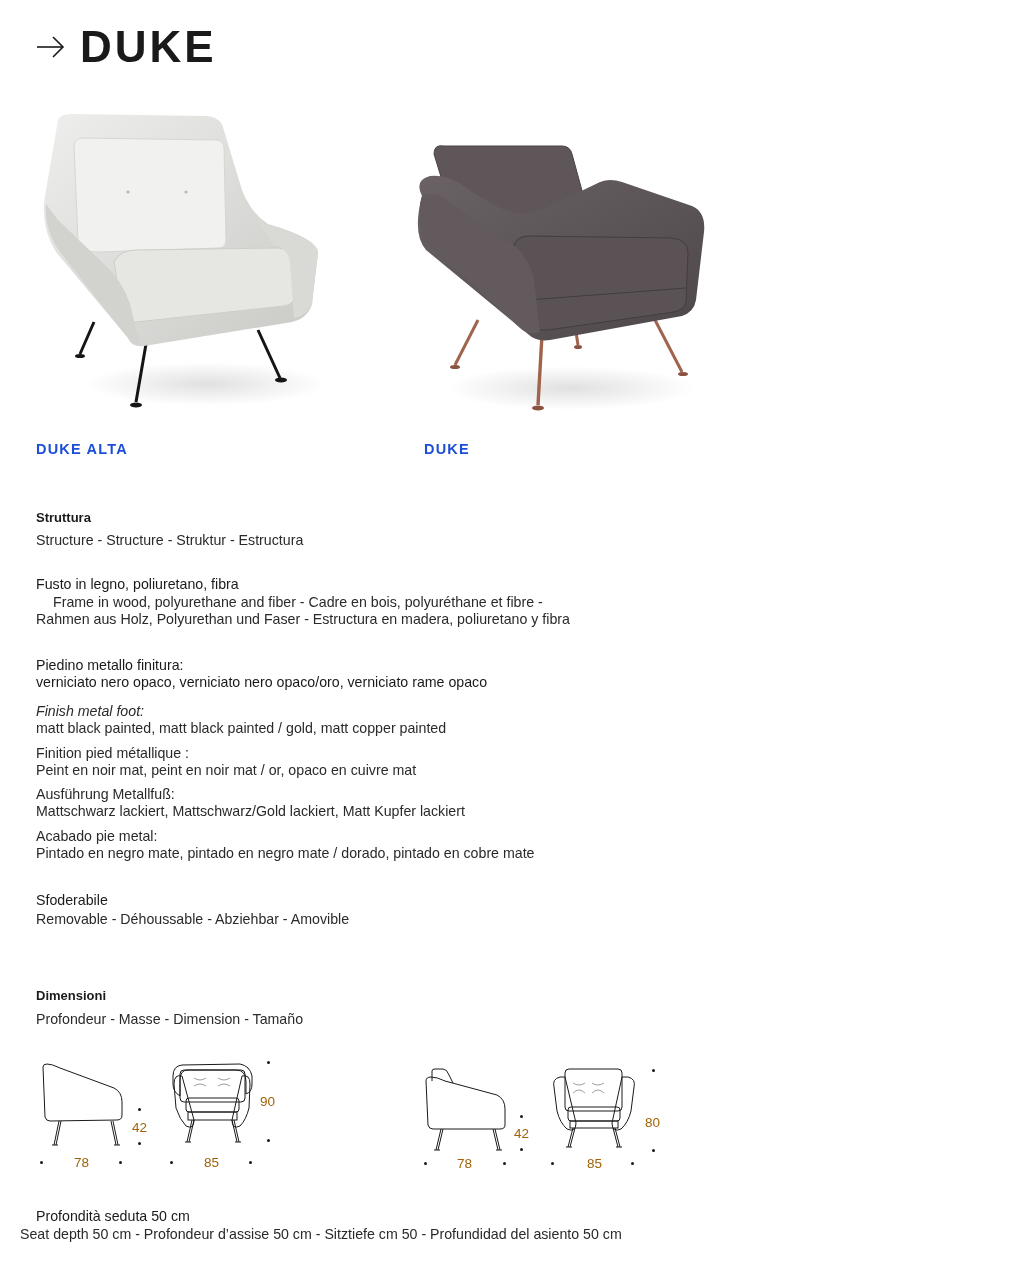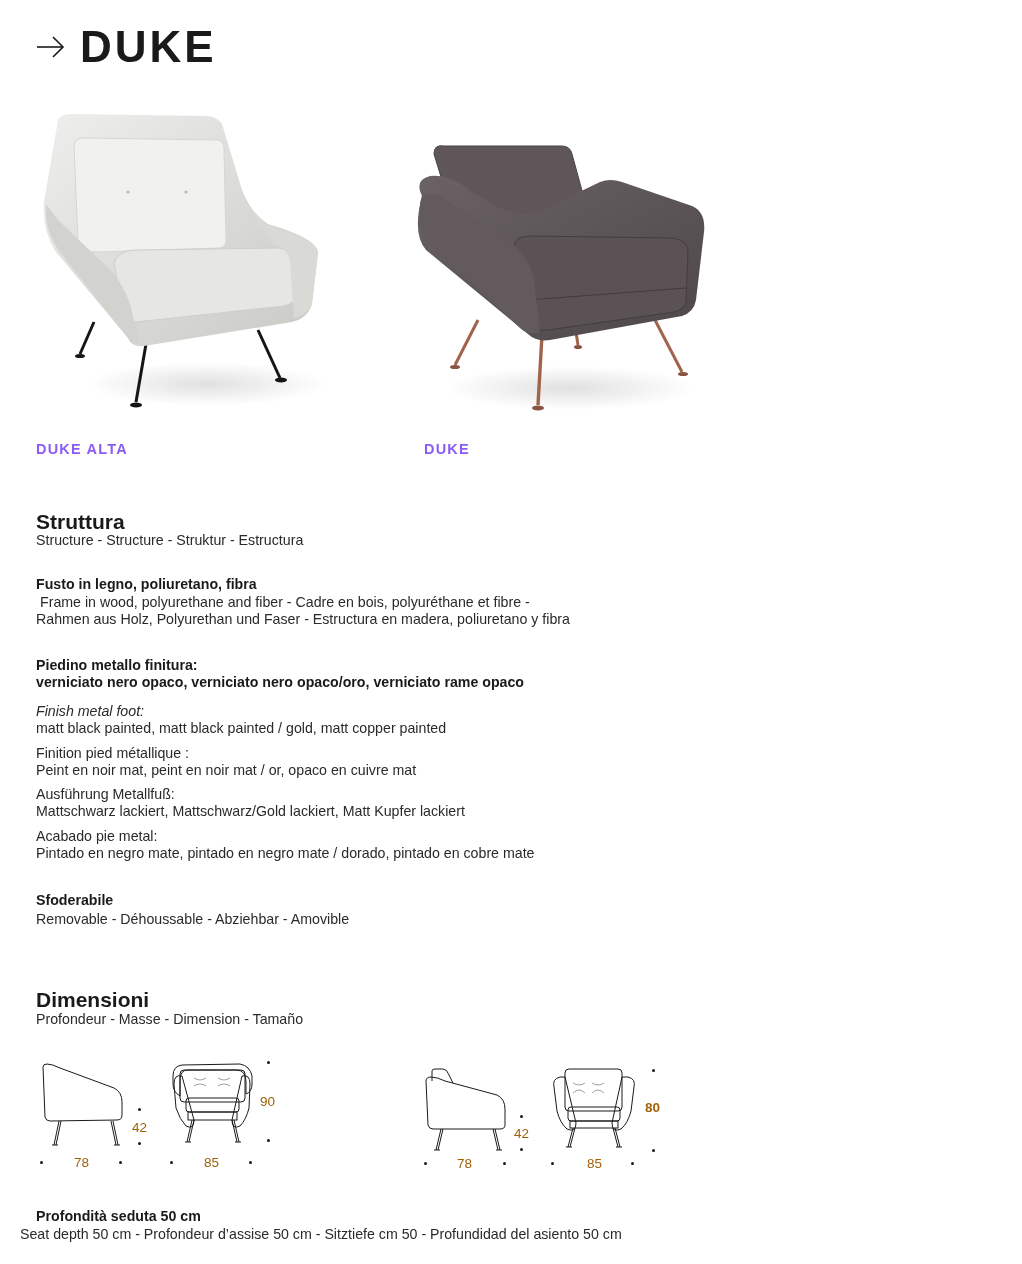--- a/index.html
+++ b/index.html
@@ -5,26 +5,26 @@
   * { margin: 0; padding: 0; box-sizing: border-box; }
   html, body { width: 1022px; height: 1264px; background: #ffffff; overflow: hidden; }
   body { position: relative; font-family: "Liberation Sans", "DejaVu Sans", sans-serif; color: #1a1a1a; }
 
   .abs { position: absolute; }
 
   
   .header { left: 36px; top: 22px; height: 50px; display: flex; align-items: center; }
   .arrow-icon { width: 30px; height: 24px; margin-right: 14px; }
   .title { font-size: 44px; font-weight: 700; letter-spacing: 3px; color: #1a1a1a; line-height: 1; }
-  .product-label { position: absolute; font-size: 14.5px; font-weight: 700; letter-spacing: 1.2px; color: #8b5cf6; }
+  .product-label { position: absolute; font-size: 14.5px; font-weight: 700; letter-spacing: 1.2px; color: #1d4ed8; }
 
   
-  .h2 { font-size: 21px; font-weight: 700; color: #1a1a1a; }
+  .h2 { font-size: 13px; font-weight: 700; color: #1a1a1a; }
   .sub { font-size: 14.2px; color: #2a2a2a; line-height: 17px; }
-  .b { font-size: 14.2px; font-weight: 700; color: #1a1a1a; line-height: 17px; }
+  .b { font-size: 14.2px; font-weight: 400; color: #1a1a1a; line-height: 17px; }
   .p { font-size: 14.2px; color: #2a2a2a; line-height: 17px; }
 
   
   .dim-num { position: absolute; font-size: 13.5px; color: #a16207; }
   .dot { position: absolute; width: 3px; height: 3px; border-radius: 50%; background: #1a1a1a; }
 </style>
 </head>
 <body>
 
 <div class="abs header">
@@ -103,21 +103,21 @@
 
     <path d="M12 56 Q6 72 14 100 L110 188 Q118 196 130 192 L124 140 Q118 112 96 100 L36 60 Q24 50 12 56 Z" fill="#625a5d"></path>
   </svg>
 </div>
 <div class="product-label" style="left:424px; top:441px;">DUKE</div>
 
 <div class="abs h2" style="left:36px; top:510px;">Struttura</div>
 <div class="abs sub" style="left:36px; top:532px;">Structure - Structure - Struktur - Estructura</div>
 
 <div class="abs b" style="left:36px; top:576px;">Fusto in legno, poliuretano, fibra</div>
-<div class="abs p" style="left:40px; top:594px;text-align:right;">Frame in wood, polyurethane and fiber - Cadre en bois, polyuréthane et fibre -</div>
+<div class="abs p" style="left:53px; top:594px;text-align:right;">Frame in wood, polyurethane and fiber - Cadre en bois, polyuréthane et fibre -</div>
 <div class="abs p" style="left:36px; top:611px;">Rahmen aus Holz, Polyurethan und Faser - Estructura en madera, poliuretano y fibra</div>
 
 <div class="abs b" style="left:36px; top:657px;">Piedino metallo finitura:</div>
 <div class="abs b" style="left:36px; top:674px;">verniciato nero opaco, verniciato nero opaco/oro, verniciato rame opaco</div>
 
 <div class="abs p" style="left:36px; top:703px;font-style:italic;">Finish metal foot:</div>
 <div class="abs p" style="left:36px; top:720px;">matt black painted, matt black painted / gold, matt copper painted</div>
 <div class="abs p" style="left:36px; top:745px;">Finition pied métallique :</div>
 <div class="abs p" style="left:36px; top:762px;">Peint en noir mat, peint en noir mat / or, opaco en cuivre mat</div>
 <div class="abs p" style="left:36px; top:786px;">Ausführung Metallfuß:</div>
@@ -201,21 +201,21 @@
     <rect x="18" y="40" width="52" height="14" rx="3" fill="none" stroke="#1a1a1a" stroke-width="1"></rect>
     <rect x="20" y="54" width="48" height="7" fill="none" stroke="#1a1a1a" stroke-width="1"></rect>
     <line x1="23" y1="61" x2="18" y2="80" stroke="#1a1a1a" stroke-width="1"></line>
     <line x1="25" y1="61" x2="20" y2="80" stroke="#1a1a1a" stroke-width="1"></line>
     <line x1="16" y1="80" x2="22" y2="80" stroke="#1a1a1a" stroke-width="1"></line>
     <line x1="63" y1="61" x2="68" y2="80" stroke="#1a1a1a" stroke-width="1"></line>
     <line x1="65" y1="61" x2="70" y2="80" stroke="#1a1a1a" stroke-width="1"></line>
     <line x1="66" y1="80" x2="72" y2="80" stroke="#1a1a1a" stroke-width="1"></line>
   </svg>
   <div class="dot" style="left:237px; top:14px;"></div>
-  <div class="dim-num" style="left:230px; top:45px;font-weight:bold;">80</div>
+  <div class="dim-num" style="left:230px; top:60px;">80</div>
   <div class="dot" style="left:237px; top:94px;"></div>
   <div class="dot" style="left:136px; top:107px;"></div>
   <div class="dim-num" style="left:172px; top:101px;">85</div>
   <div class="dot" style="left:216px; top:107px;"></div>
 </div>
 
 <div class="abs b" style="left:36px; top:1208px;">Profondità seduta 50 cm</div>
 <div class="abs p" style="left:20px; top:1226px;">Seat depth 50 cm - Profondeur d’assise 50 cm - Sitztiefe cm 50 - Profundidad del asiento 50 cm</div>
 
 </body></html>

